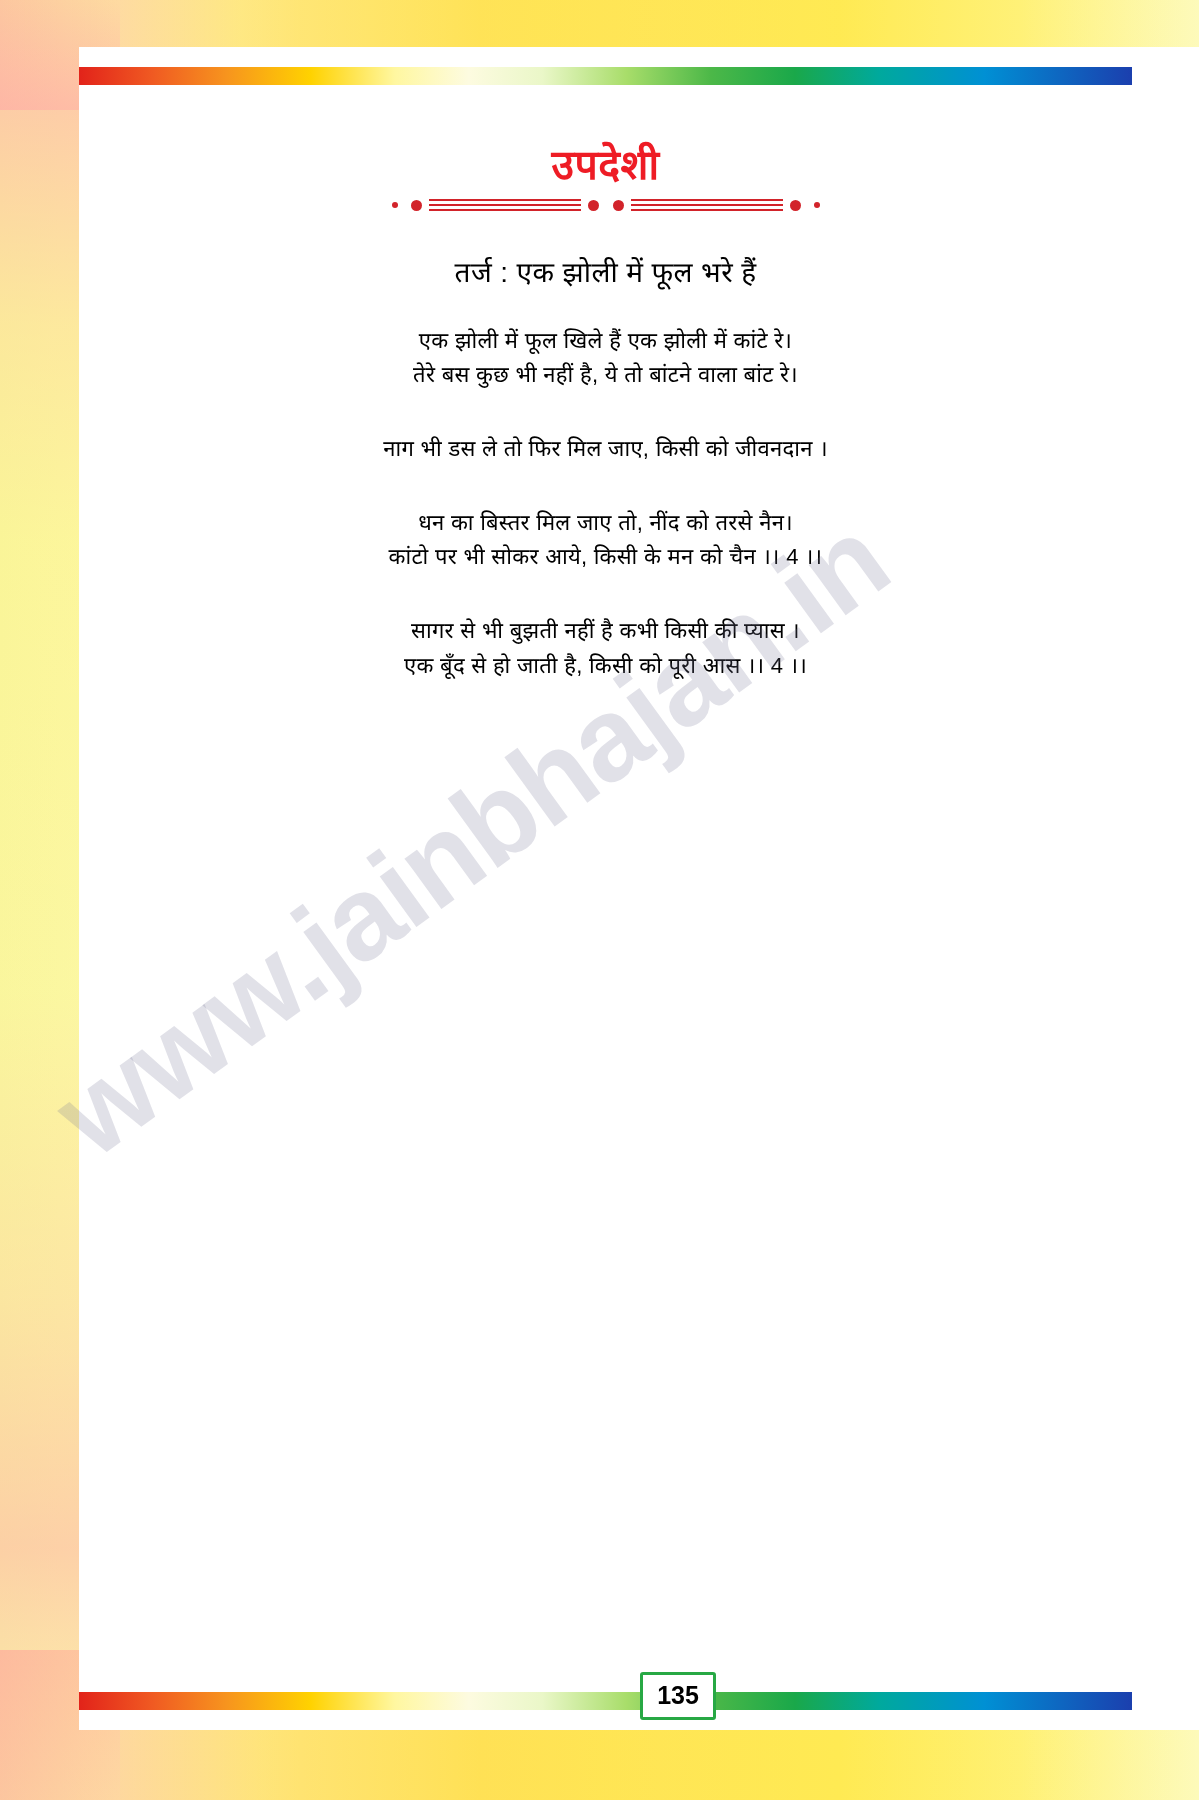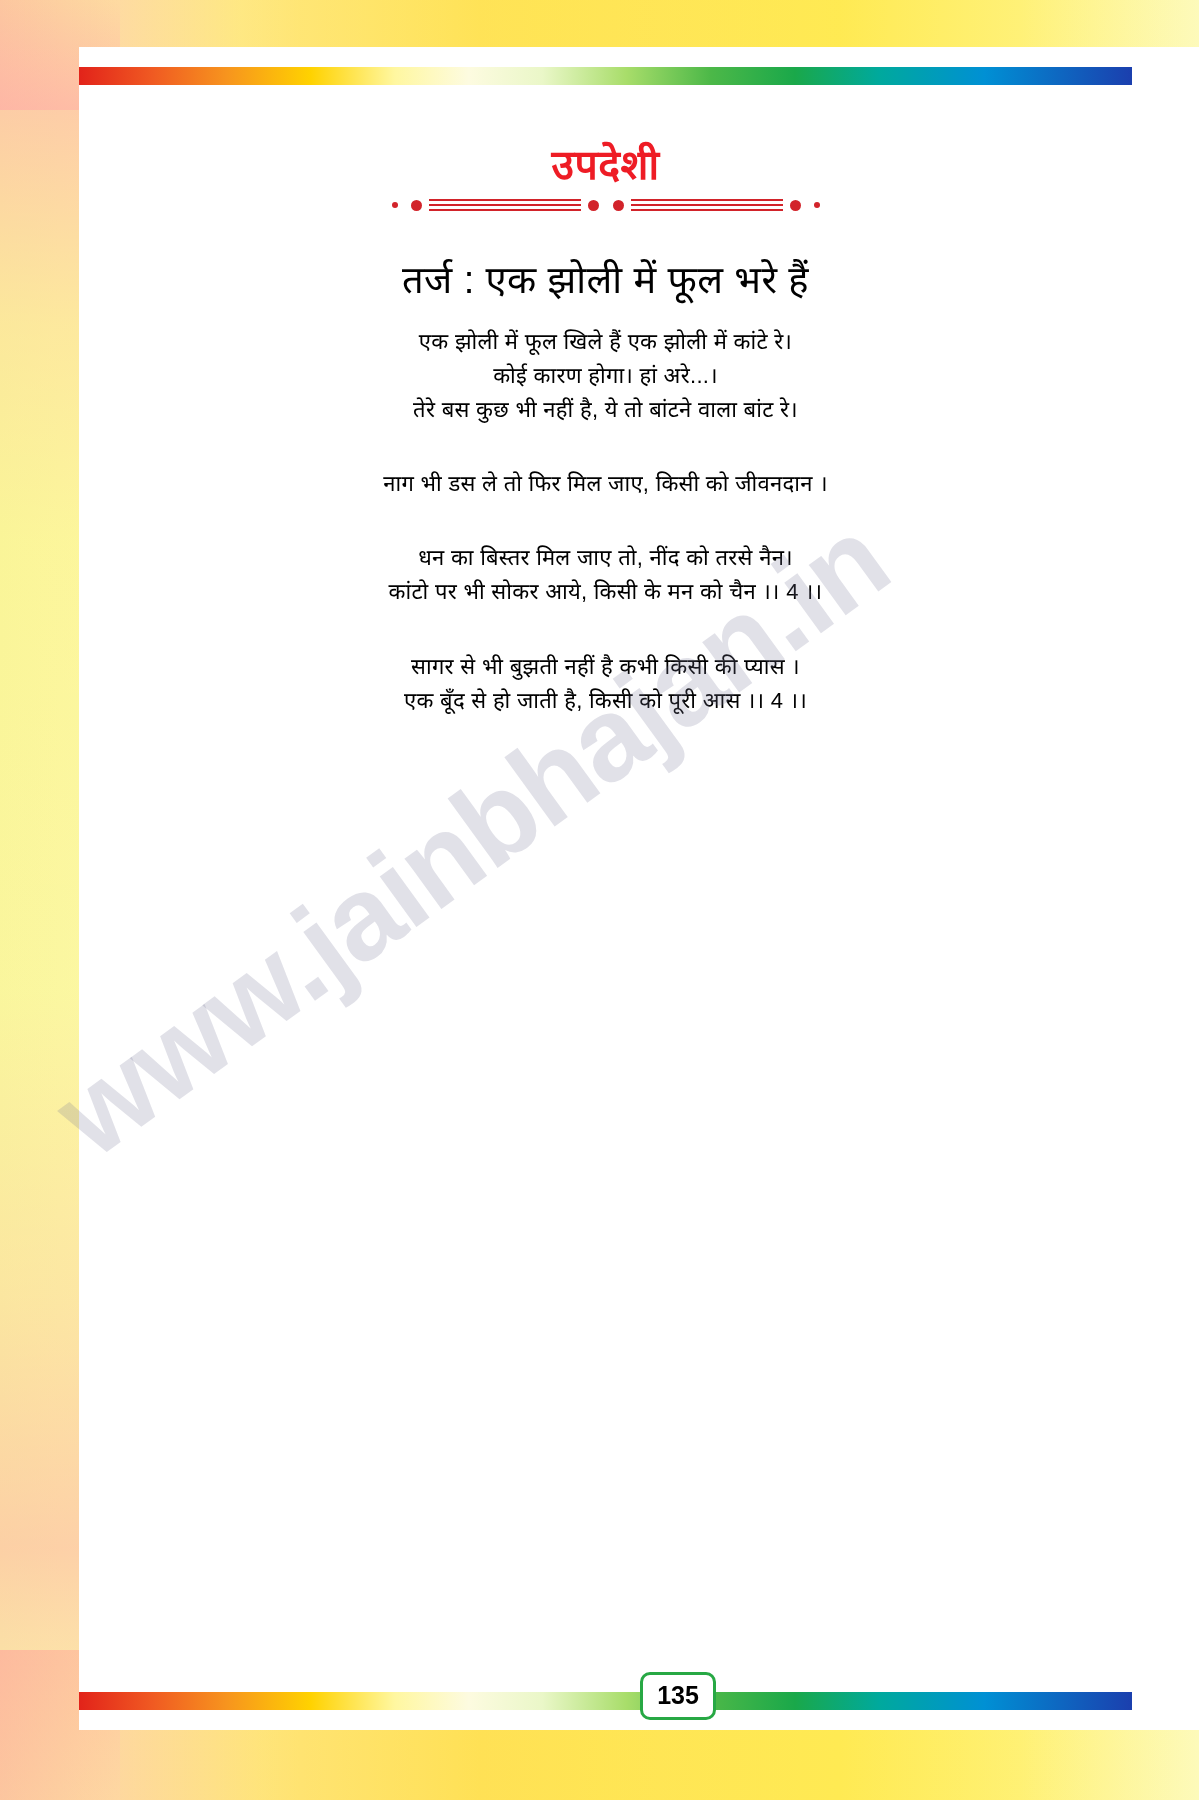--- a/index.html
+++ b/index.html
@@ -162,23 +162,23 @@
   .body-text {
     position: absolute;
     top: 205px;
     left: 0;
     width: 1053px;
     text-align: center;
     color: #000000;
     font-family: "Liberation Sans", sans-serif;
   }
   .tarj {
-    font-size: 38px;
+    font-size: 28px;
     line-height: 1.5;
-    margin-bottom: 16px;
+    margin-bottom: 30px;
     letter-spacing: 0.4px;
   }
   .stanza {
     margin-bottom: 40px;
   }
   .line {
     font-size: 22px;
     line-height: 1.55;
     letter-spacing: 0.3px;
     white-space: nowrap;
@@ -188,21 +188,21 @@
   .page-num {
     position: absolute;
     bottom: 10px;
     left: 50%;
     transform: translateX(-50%);
     min-width: 76px;
     padding: 6px 14px 7px;
     box-sizing: border-box;
     background: #ffffff;
     border: 3px solid #27a844;
-    border-radius: 10px;
+    border-radius: 3px;
     text-align: center;
     font-size: 25px;
     font-weight: bold;
     color: #000000;
     z-index: 5;
   }
 
   
   .watermark {
     position: absolute;
@@ -259,21 +259,20 @@
         </span>
       <span class="dv-dot"></span>
       <span class="dv-sdot"></span>
     </div>
 
     <div class="body-text">
       <div class="tarj">तर्ज : एक  झोली में फूल भरे हैं</div>
 
       <div class="stanza">
         <div class="line">एक  झोली में फूल खिले हैं एक  झोली में कांटे रे।</div>
-        <div class="line">कोई कारण होगा। हां अरे...।</div>
         <div class="line">तेरे बस कुछ भी नहीं है, ये तो बांटने वाला बांट रे।</div>
       </div>
 
 
       <div class="stanza">
         <div class="line">नाग भी डस ले तो फिर मिल जाए, किसी को जीवनदान  ।</div>
       </div>
 
       <div class="stanza">
         <div class="line">धन का बिस्तर मिल जाए तो, नींद को तरसे नैन।</div>

